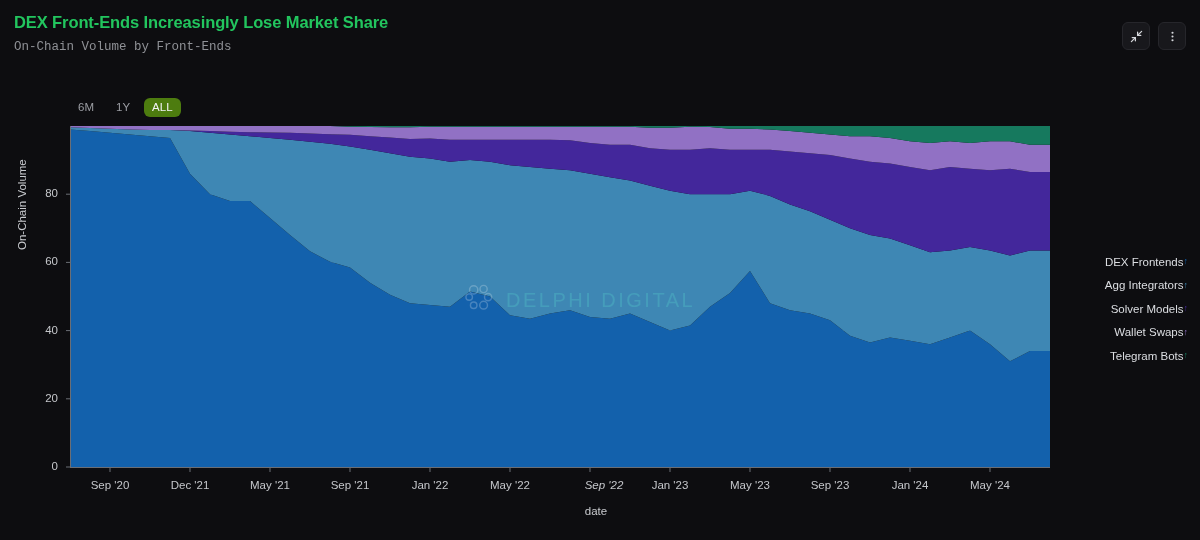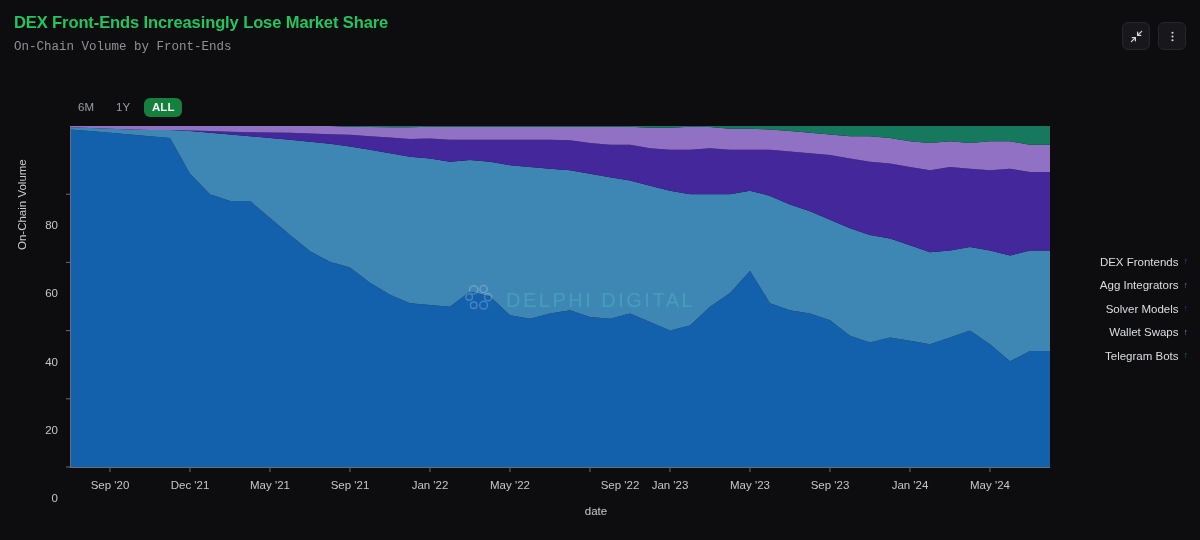--- a/index.html
+++ b/index.html
@@ -76,23 +76,23 @@
     color: #9b9da3;
     padding: 3px 8px;
     border-radius: 6px;
     cursor: pointer;
     line-height: 13px;
     background: transparent;
     border: none;
     font-family: inherit;
   }
   .range-btn.active {
-    background: #15803d;
+    background: #4d7c0f;
     color: #f2f3f5;
-    font-weight: bold;
+    font-weight: normal;
   }
   
   .plot-wrap {
     position: absolute;
     left: 0;
     top: 0;
     width: 1200px;
     height: 540px;
     pointer-events: none;
   }
@@ -115,42 +115,40 @@
     text-align: center;
     font-size: 11.5px;
     color: #c8cace;
   }
   .tick-y {
     position: absolute;
     font-size: 11.5px;
     color: #c5c7cb;
     text-align: right;
     width: 30px;
-    margin-top: 32px;
   }
   .tick-x {
     position: absolute;
     font-size: 11.5px;
     color: #c5c7cb;
     text-align: center;
     transform: translateX(-50%);
     white-space: nowrap;
   }
   
   .legend {
     position: absolute;
     left: 1060px;
     top: 250px;
     width: 128px;
   }
   .legend-item {
     display: flex;
     align-items: center;
     justify-content: flex-end;
-    gap: 5px;
     height: 23.5px;
     cursor: pointer;
   }
   .legend-label {
     font-size: 11.5px;
     color: #dcdee2;
     white-space: nowrap;
   }
   .legend-marker {
     font-size: 9px;
@@ -258,21 +256,21 @@
       <div class="tick-y" style="left: 28px; top: 255.4px;">60</div>
       <div class="tick-y" style="left: 28px; top: 187.2px;">80</div>
     </div>
   <div id="xticks">
       <div class="tick-x" style="left: 110px; top: 479px;">Sep '20</div>
       <div class="tick-x" style="left: 190px; top: 479px;">Dec '21</div>
       <div class="tick-x" style="left: 270px; top: 479px;">May '21</div>
       <div class="tick-x" style="left: 350px; top: 479px;">Sep '21</div>
       <div class="tick-x" style="left: 430px; top: 479px;">Jan '22</div>
       <div class="tick-x" style="left: 510px; top: 479px;">May '22</div>
-      <div class="tick-x" style="left: 620px; top: 479px;">Sep '22</div>
+      <div class="tick-x" style="left: 604px; top: 479px; font-style: italic;">Sep '22</div>
       <div class="tick-x" style="left: 670px; top: 479px;">Jan '23</div>
       <div class="tick-x" style="left: 750px; top: 479px;">May '23</div>
       <div class="tick-x" style="left: 830px; top: 479px;">Sep '23</div>
       <div class="tick-x" style="left: 910px; top: 479px;">Jan '24</div>
       <div class="tick-x" style="left: 990px; top: 479px;">May '24</div>
     </div>
 
   <div class="watermark">
     <span>
       <svg width="36" height="36" viewBox="0 0 40 40" fill="none" stroke="#ffffff" stroke-width="1.6">

